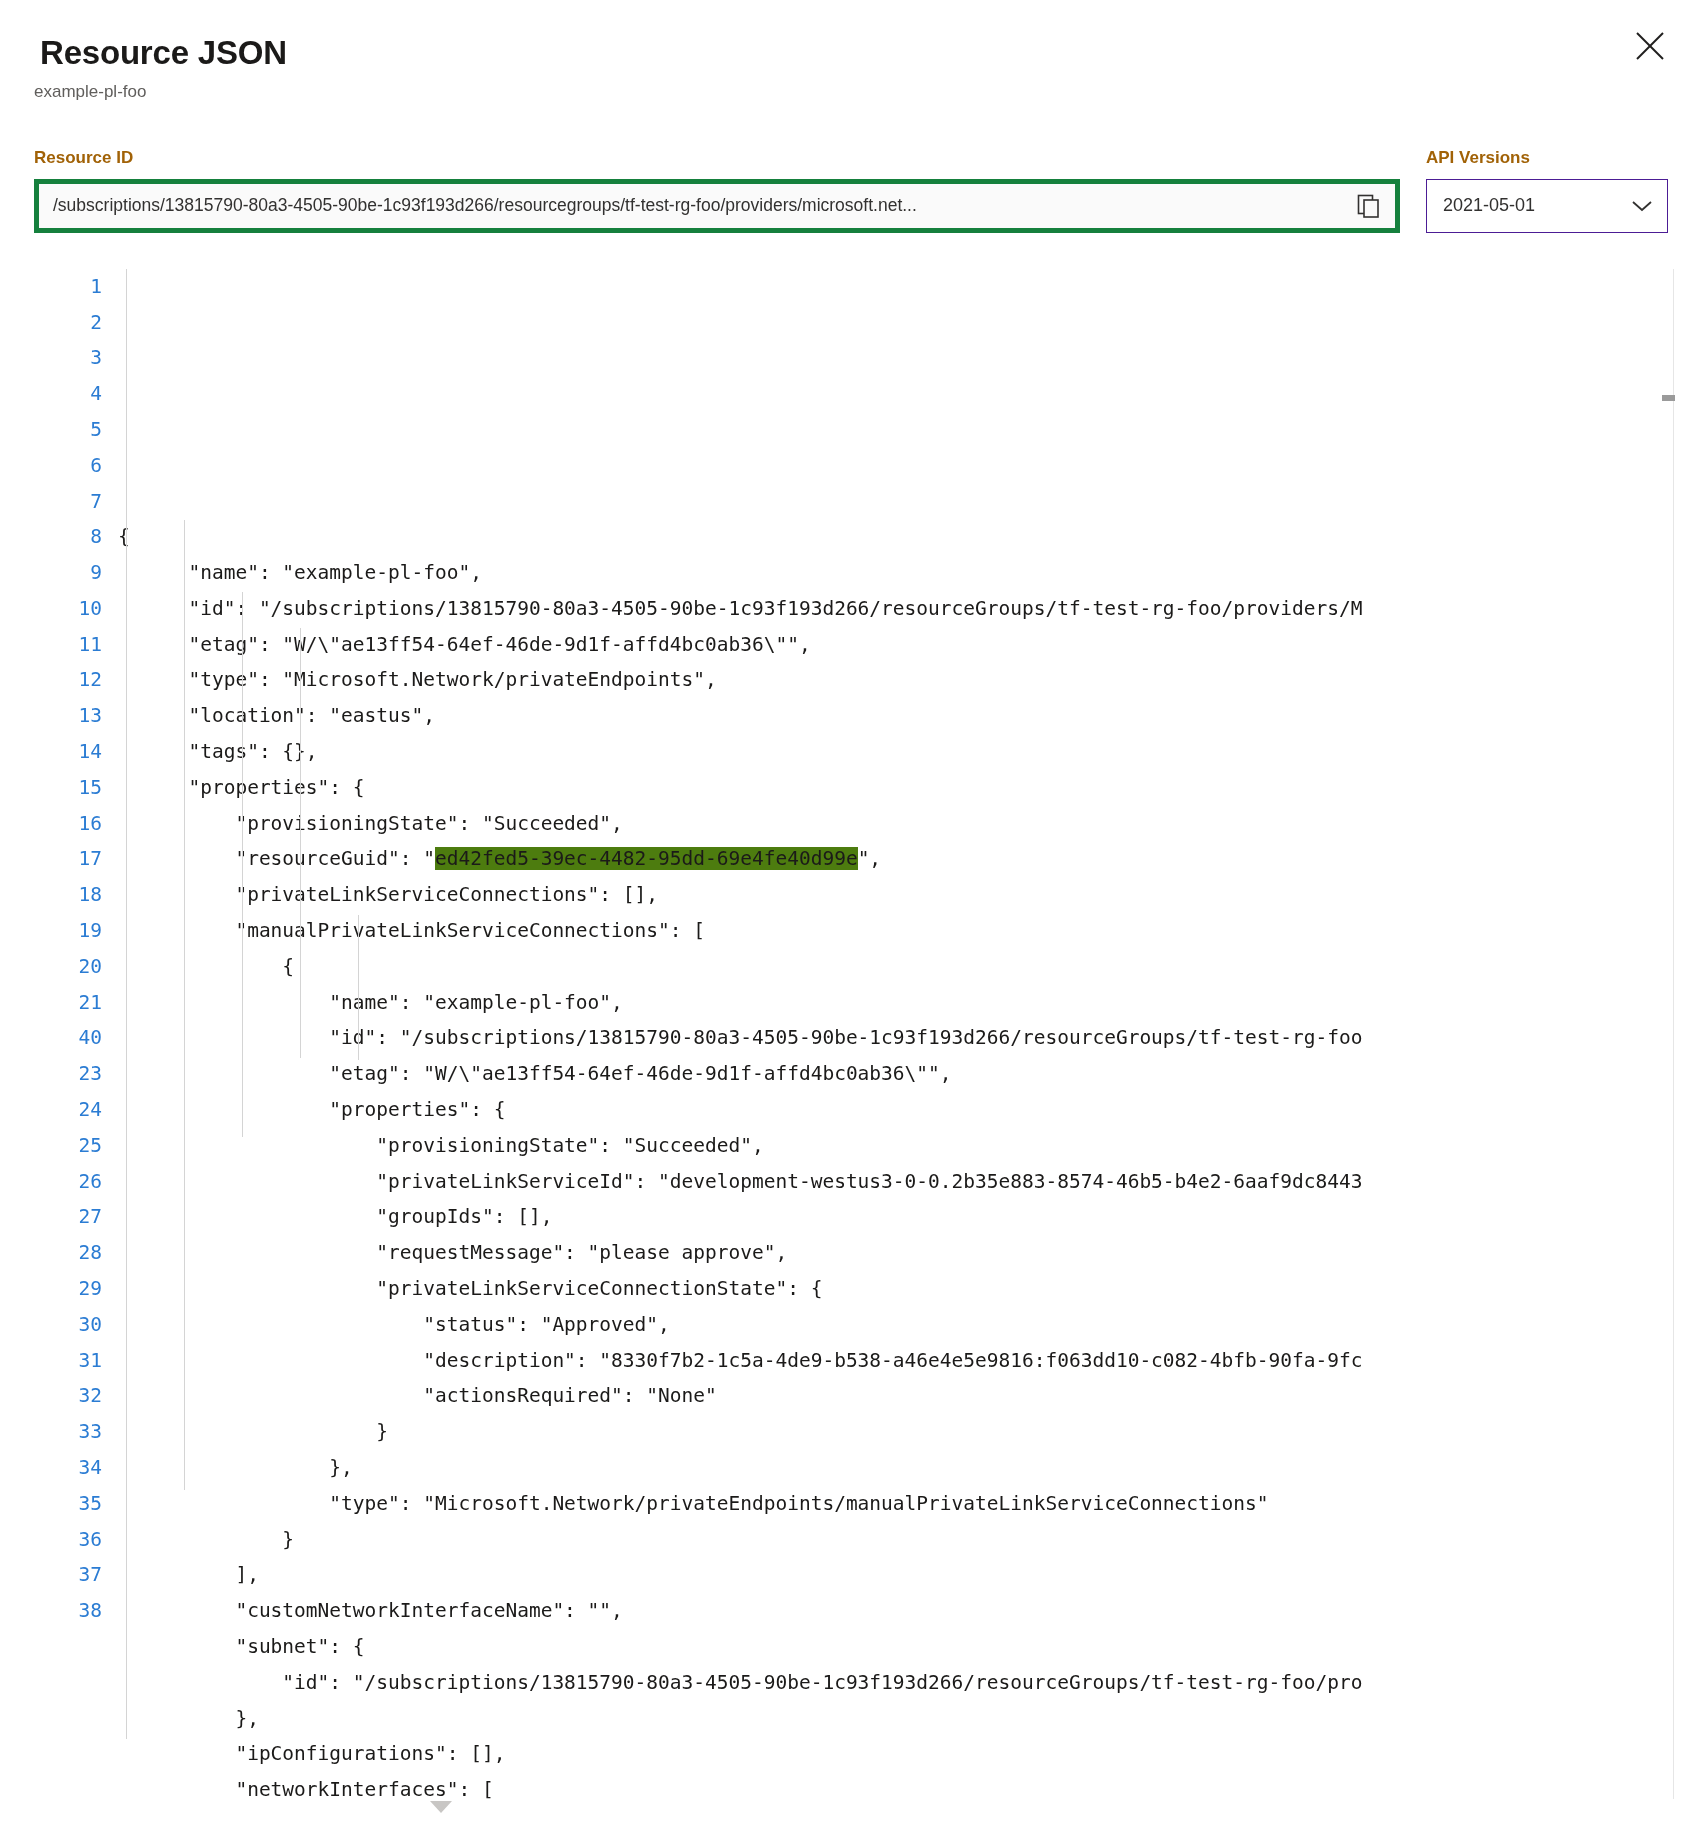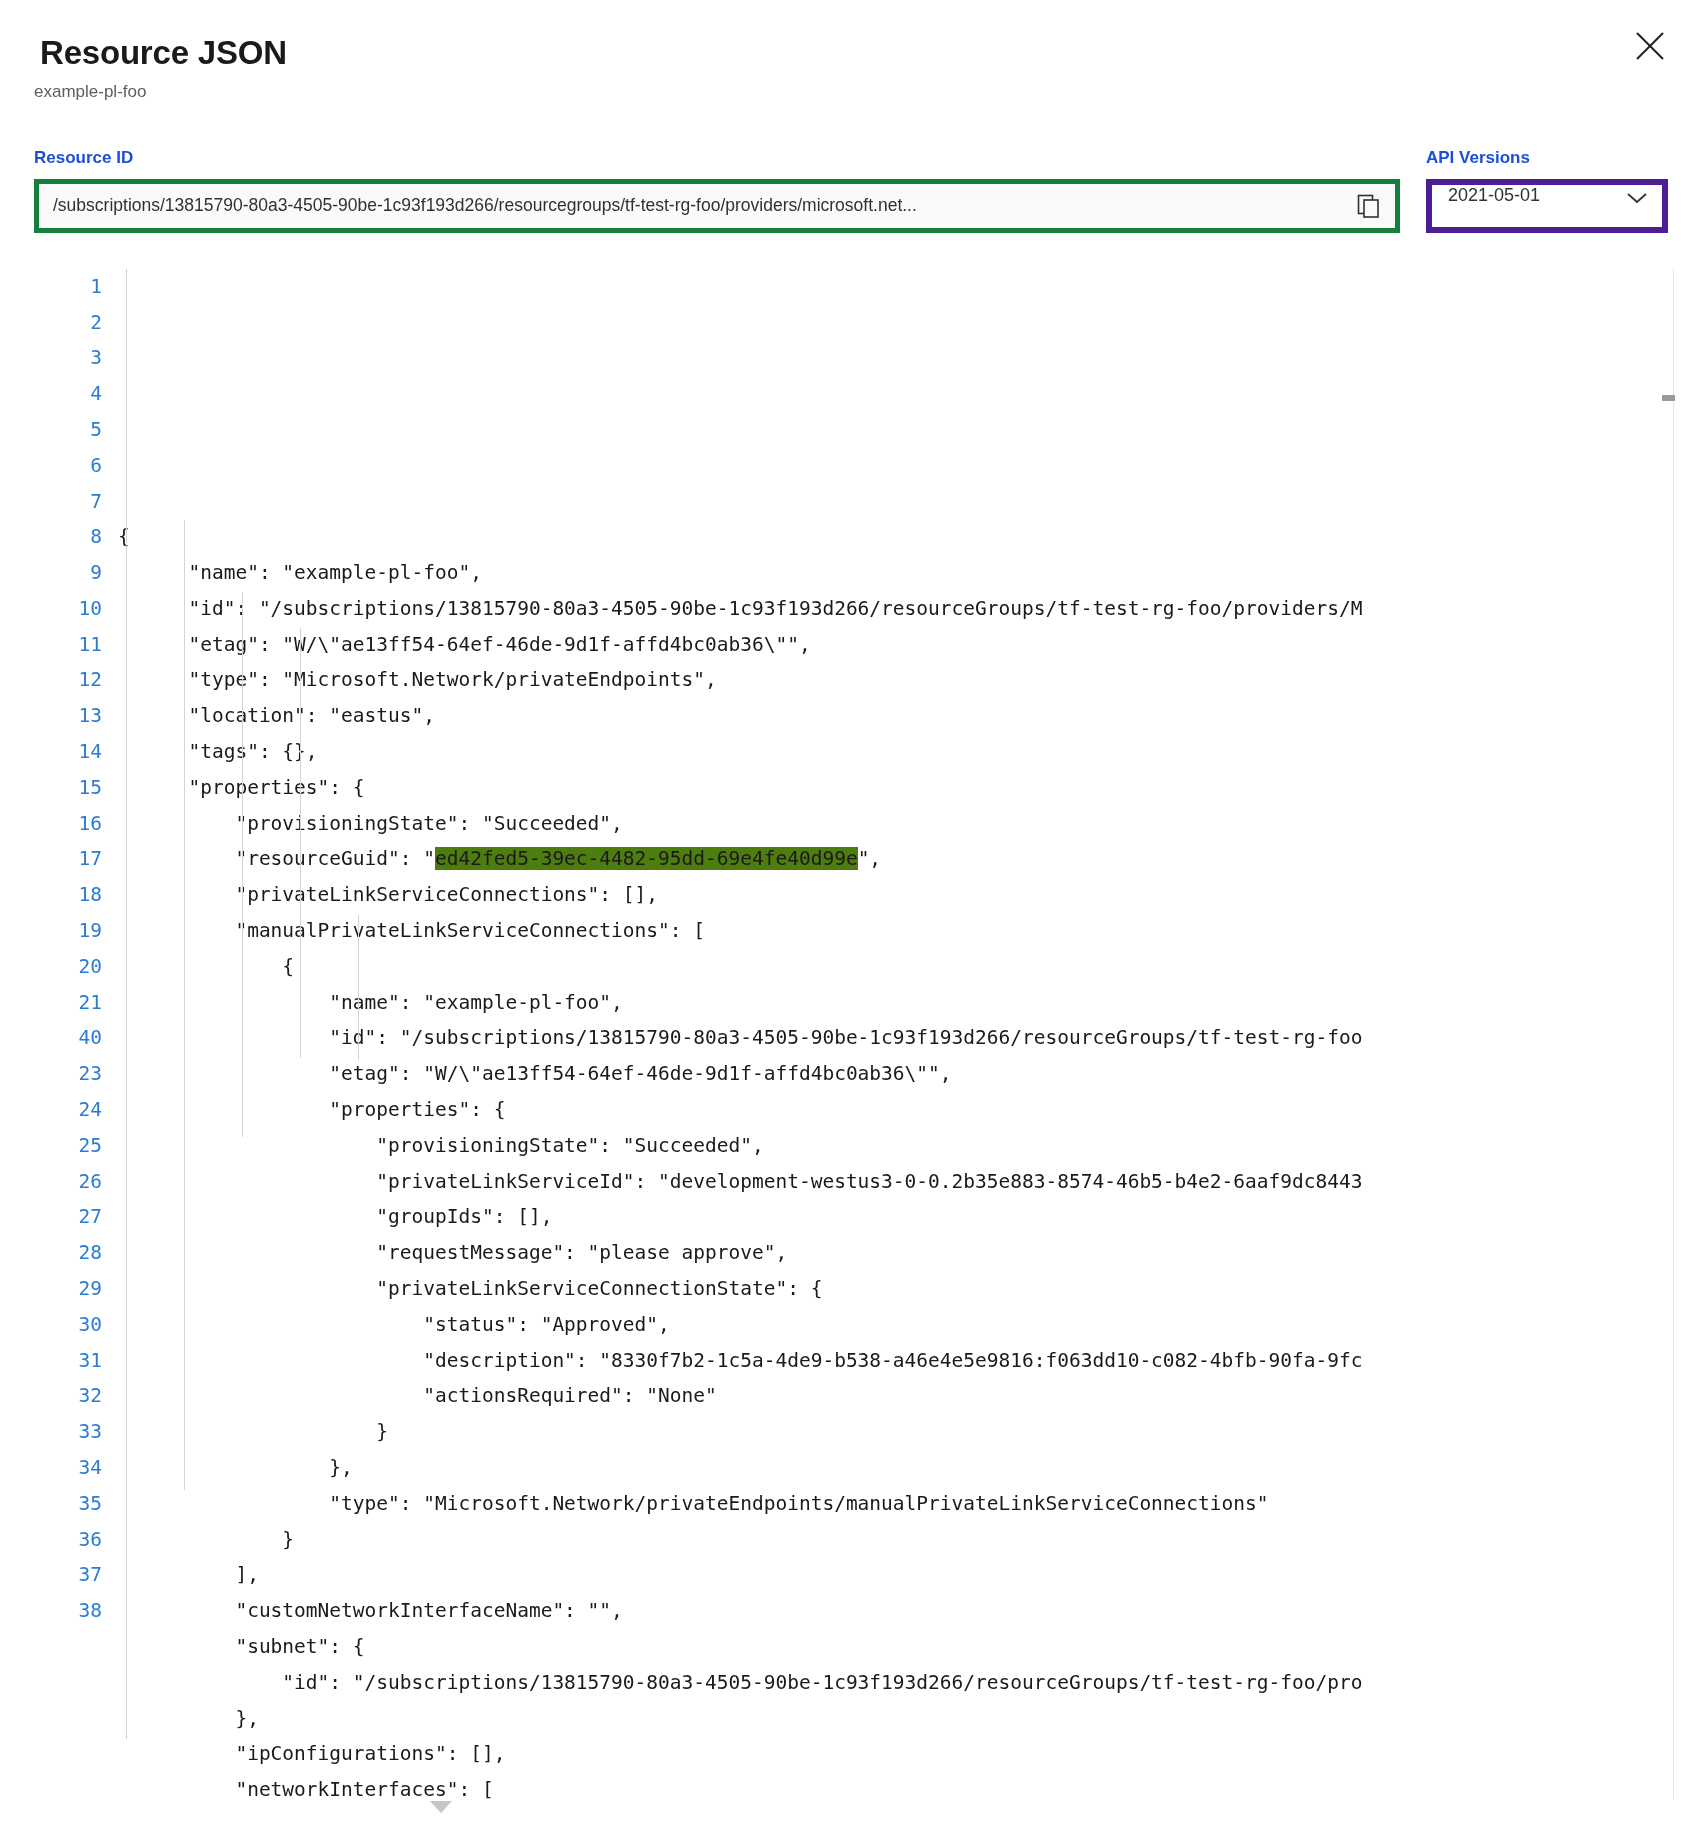--- a/index.html
+++ b/index.html
@@ -65,21 +65,21 @@
     min-width: 0;
   }
   .field-api {
     flex: 0 0 242px;
     width: 242px;
     margin-left: 12px;
   }
   .field-label {
     font-size: 17px;
     font-weight: bold;
-    color: #1d4ed8;
+    color: #a16207;
     margin-bottom: 10px;
     display: block;
     line-height: 1.2;
   }
   .input-wrap {
     position: relative;
     display: flex;
     align-items: center;
     border: 5px solid #15803d;
     background: #fafafa;
@@ -106,22 +106,22 @@
     background: transparent;
     cursor: pointer;
     display: flex;
     align-items: center;
     justify-content: center;
     padding: 0;
   }
   .select-wrap {
     position: relative;
     display: flex;
-    align-items: flex-start;
-    border: 6px solid #4c1d95;
+    align-items: center;
+    border: 1px solid #4c1d95;
     background: #ffffff;
     height: 54px;
     padding: 0 12px 0 16px;
   }
   .select-value {
     flex: 1 1 auto;
     font-size: 18px;
     color: #323130;
   }
   .chev {

